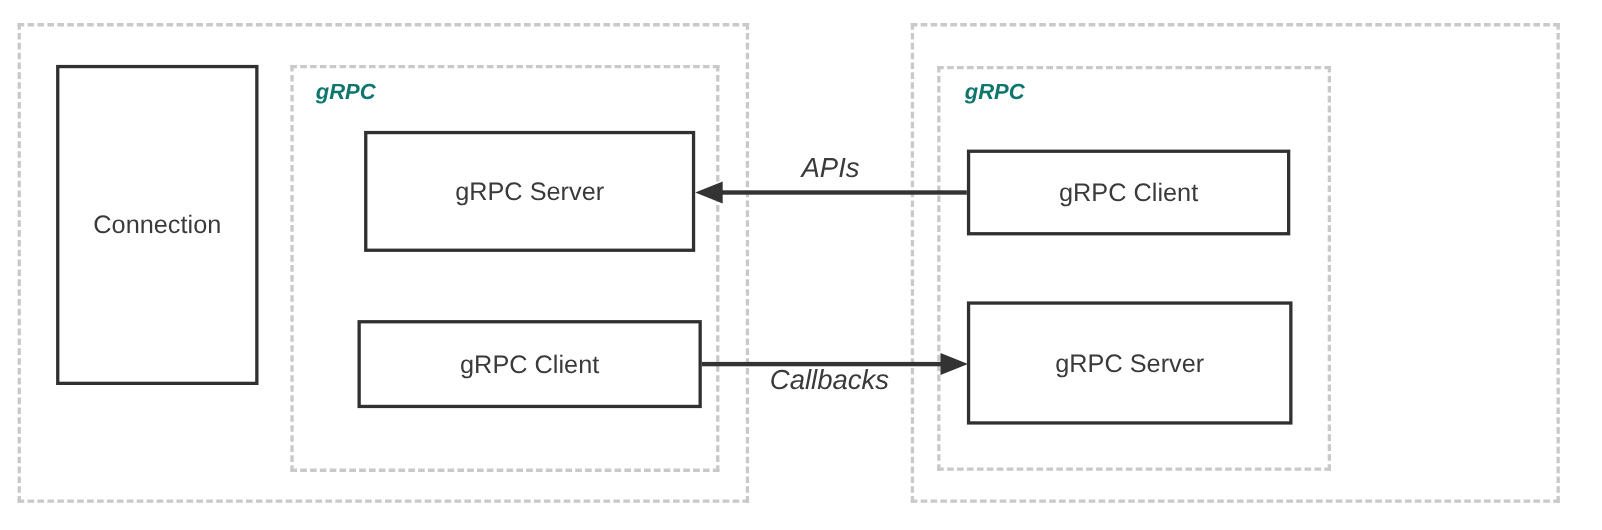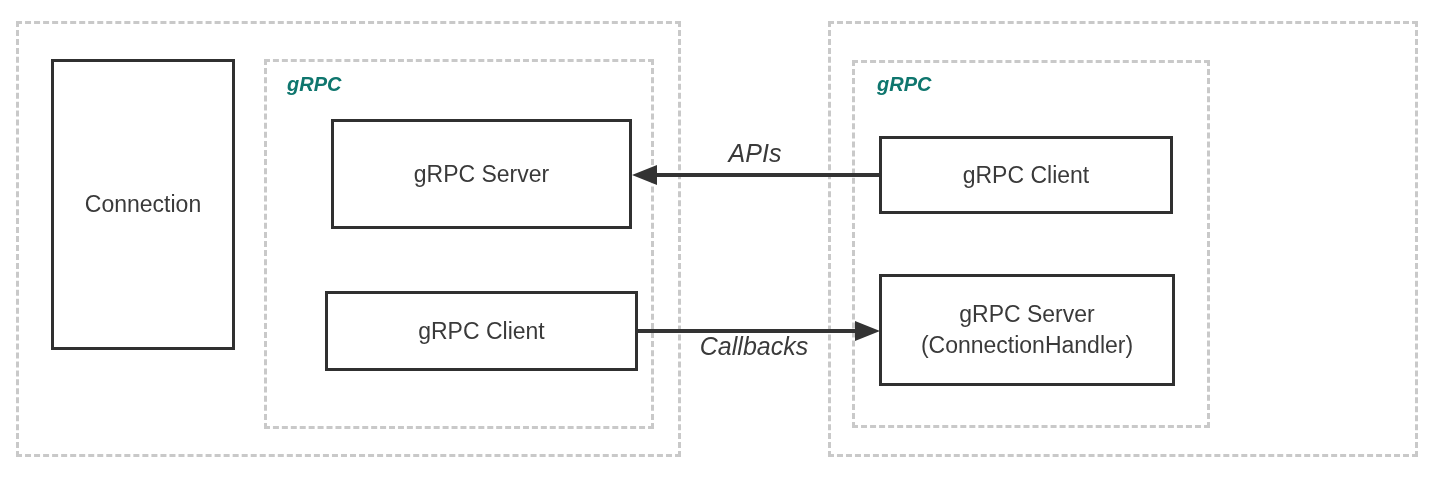--- a/index.html
+++ b/index.html
@@ -121,18 +121,17 @@
 
   <div class="solid-box" style="left:879px; top:136px; width:294px; height:78px;">
     <div class="box-label">
       <span>gRPC Client</span>
     </div>
   </div>
 
   <div class="solid-box" style="left:879px; top:274px; width:296px; height:112px;">
     <div class="box-label">
       <span>gRPC Server</span>
-      <span>(ConnectionHandler)</span>
     </div>
   </div>
 
 
 </div>
 
 </body></html>

